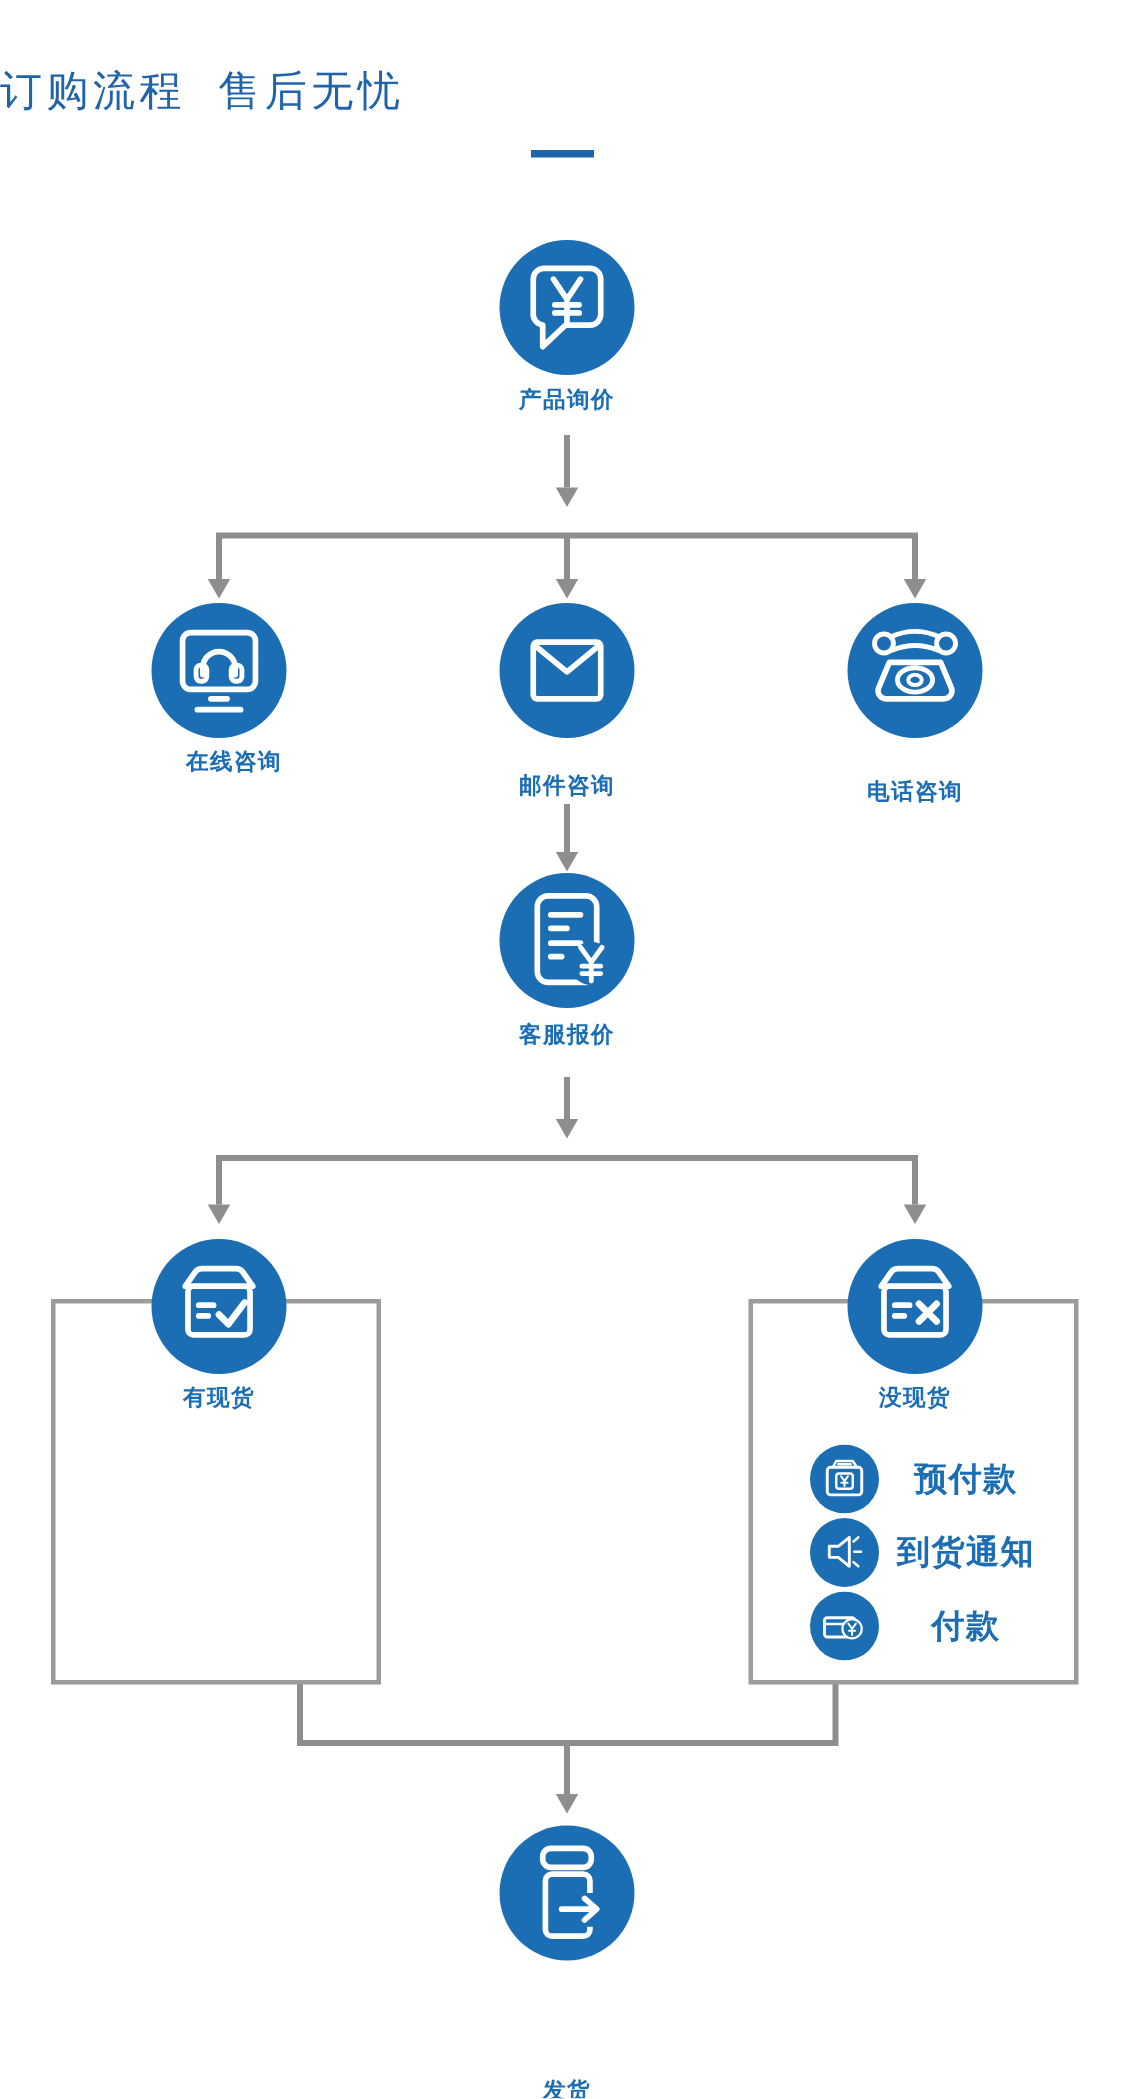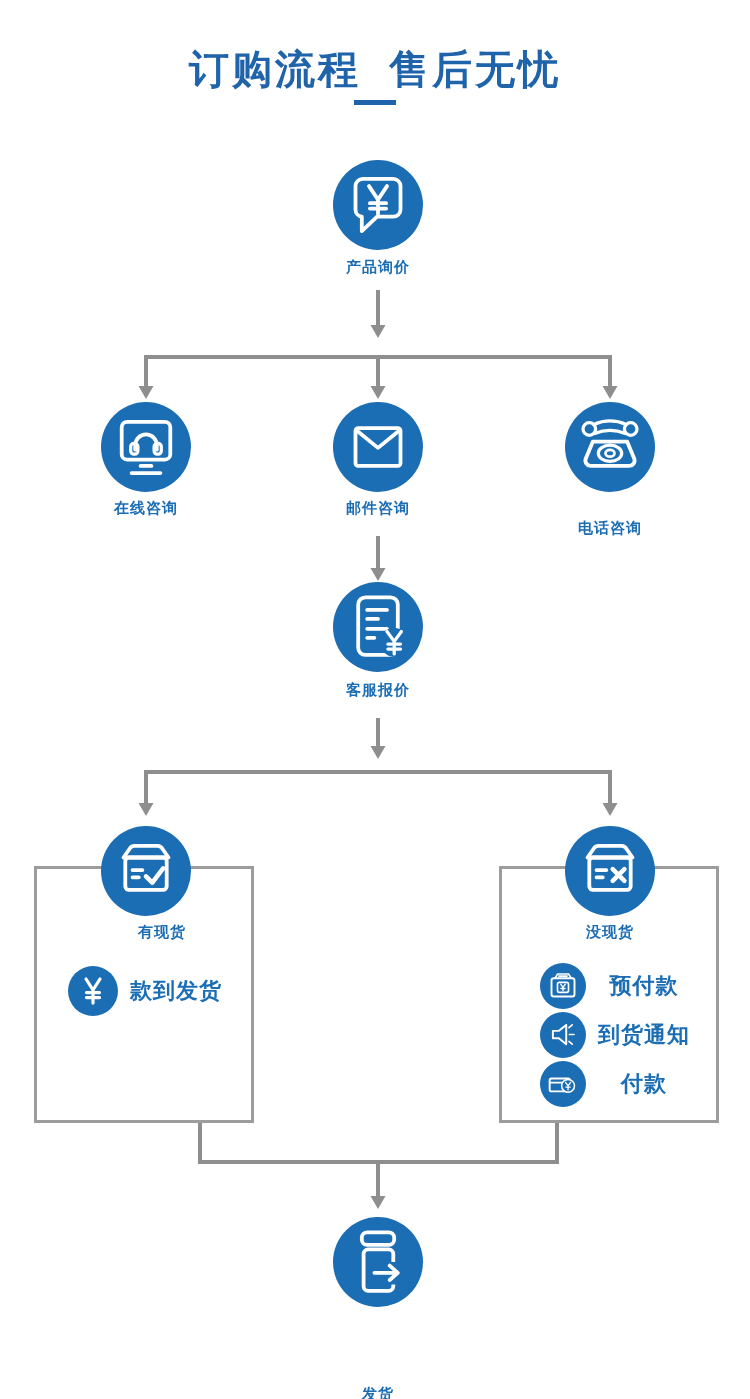--- a/index.html
+++ b/index.html
@@ -6,22 +6,22 @@
     --c-primary:#1b6db4;
     --c-title_text:#1f63ab;
     --c-label_text:#1b6db4;
     --c-connector:#8e8e8e;
     --c-box_border:#9c9c9c;
   }
   html,body{margin:0;padding:0;background:#fff;}
   body{font-family:"Liberation Sans","DejaVu Sans",sans-serif;}
   .canvas{position:relative;width:750px;height:1399px;background:#fff;overflow:hidden;}
 
-  .title{position:absolute;left:0;right:0;top:42px;text-align:center;
-         font-size:40px;font-weight:700;letter-spacing:3px;
+  .title{position:absolute;left:0;right:0;top:42px;
+         font-size:28px;font-weight:400;letter-spacing:3px;
          color:var(--c-title_text);white-space:pre;}
   .title-underline{position:absolute;left:354px;top:100px;width:42px;height:5px;
          background:var(--c-title_text);}
 
   svg.connectors{position:absolute;left:0;top:0;z-index:0;}
   .conn{stroke:var(--c-connector);stroke-width:4;fill:none;}
   .conn-head{fill:var(--c-connector);stroke:none;}
 
   .stock-box{position:absolute;width:220px;height:257px;top:866px;
          border:3px solid var(--c-box_border);box-sizing:border-box;z-index:1;background:transparent;}
@@ -100,31 +100,31 @@
     <div class="circle" style="left:101px;top:402px;">
       <svg viewBox="0 0 100 100">
         <rect class="st" x="23" y="22" width="54" height="42" rx="6"></rect>
         <path class="st" d="M38 53 V48 A12 12 0 0 1 62 48 V53"></path>
         <rect class="st st-mid" x="33" y="46" width="8" height="12" rx="3.5"></rect>
         <rect class="st st-mid" x="59" y="46" width="8" height="12" rx="3.5"></rect>
         <path class="st" d="M44 71 H56"></path>
         <path class="st" d="M34 79 H66"></path>
       </svg>
     </div>
-    <div class="nlabel" style="left:146px;top:508px;">在线咨询</div>
+    <div class="nlabel" style="left:156px;top:508px;">在线咨询</div>
   </div>
 
   <div class="node">
     <div class="circle" style="left:333px;top:402px;">
       <svg viewBox="0 0 100 100">
         <rect class="st" x="25" y="29" width="50" height="42" rx="3"></rect>
         <path class="st" d="M28 33 L50 51 L72 33"></path>
       </svg>
     </div>
-    <div class="nlabel" style="left:378px;top:508px;">邮件咨询</div>
+    <div class="nlabel" style="left:378px;top:524px;">邮件咨询</div>
   </div>
 
   <div class="node">
     <div class="circle" style="left:565px;top:402px;">
       <svg viewBox="0 0 100 100">
         <circle class="st st-mid" cx="27" cy="30" r="7"></circle>
         <circle class="st st-mid" cx="73" cy="30" r="7"></circle>
         <path class="st st-mid" d="M32 25 Q50 17 68 25"></path>
         <path class="st st-mid" d="M33 35 Q50 28 67 35"></path>
         <path class="st" d="M31 44 H69 L77 63 A6 6 0 0 1 71 71 H29 A6 6 0 0 1 23 63 Z"></path>
@@ -149,44 +149,35 @@
 
   <div class="node">
     <div class="circle" style="left:101px;top:826px;">
       <svg viewBox="0 0 100 100">
         <path class="st" d="M37 22 H63 A6 6 0 0 1 68 25 L75 35 H25 L32 25 A6 6 0 0 1 37 22 Z"></path>
         <rect class="st" x="27" y="35" width="46" height="36" rx="4"></rect>
         <path class="st" d="M35 49 H46 M35 57 H42"></path>
         <path class="st st5" d="M50 56 L57 63 L69 47"></path>
       </svg>
     </div>
-    <div class="nlabel" style="left:146px;top:932px;margin-left:16px;">有现货</div>
+    <div class="nlabel" style="left:146px;top:932px;">有现货</div>
   </div>
 
   <div class="node">
     <div class="circle" style="left:565px;top:826px;">
       <svg viewBox="0 0 100 100">
         <path class="st" d="M37 22 H63 A6 6 0 0 1 68 25 L75 35 H25 L32 25 A6 6 0 0 1 37 22 Z"></path>
         <rect class="st" x="27" y="35" width="46" height="36" rx="4"></rect>
         <path class="st" d="M35 49 H46 M35 57 H42"></path>
         <path class="st st5" d="M53 48 L66 61 M66 48 L53 61"></path>
       </svg>
     </div>
     <div class="nlabel" style="left:610px;top:932px;">没现货</div>
   </div>
 
-  <div class="sub-item leftcol" style="left:68px;top:966px;">
-    <span class="sub-icon">
-      <svg width="50" height="50" viewBox="0 0 100 100">
-        <circle class="icon-bg" cx="50" cy="50" r="50"></circle>
-        <path class="st st-thick" d="M36 26 L50 48 M64 26 L50 48 M50 48 V74 M37 53 H63 M37 63 H63"></path>
-      </svg>
-    </span>
-    <span class="sub-label">款到发货</span>
-  </div>
 
 
   <div class="sub-item rightcol" style="left:540px;top:963px;">
     <span class="sub-icon">
       <svg width="46" height="46" viewBox="0 0 100 100">
         <circle class="icon-bg" cx="50" cy="50" r="50"></circle>
         <path class="st st-mid" d="M33 33 L38 24 H62 L68 33 M41 28.5 H59"></path>
         <rect class="st" x="25" y="33" width="50" height="40" rx="5"></rect>
         <rect class="st st-mid" x="38" y="42" width="24" height="22" rx="4"></rect>
         <path class="st st-thin" d="M45 46 L50 53 M55 46 L50 53 M50 53 V60 M45.5 55.5 H54.5"></path>

